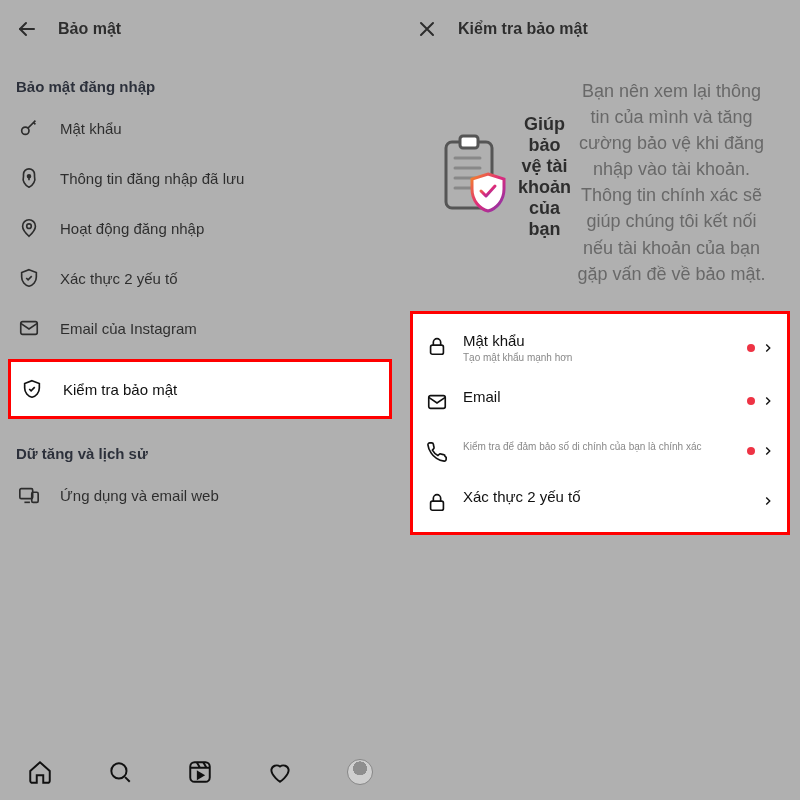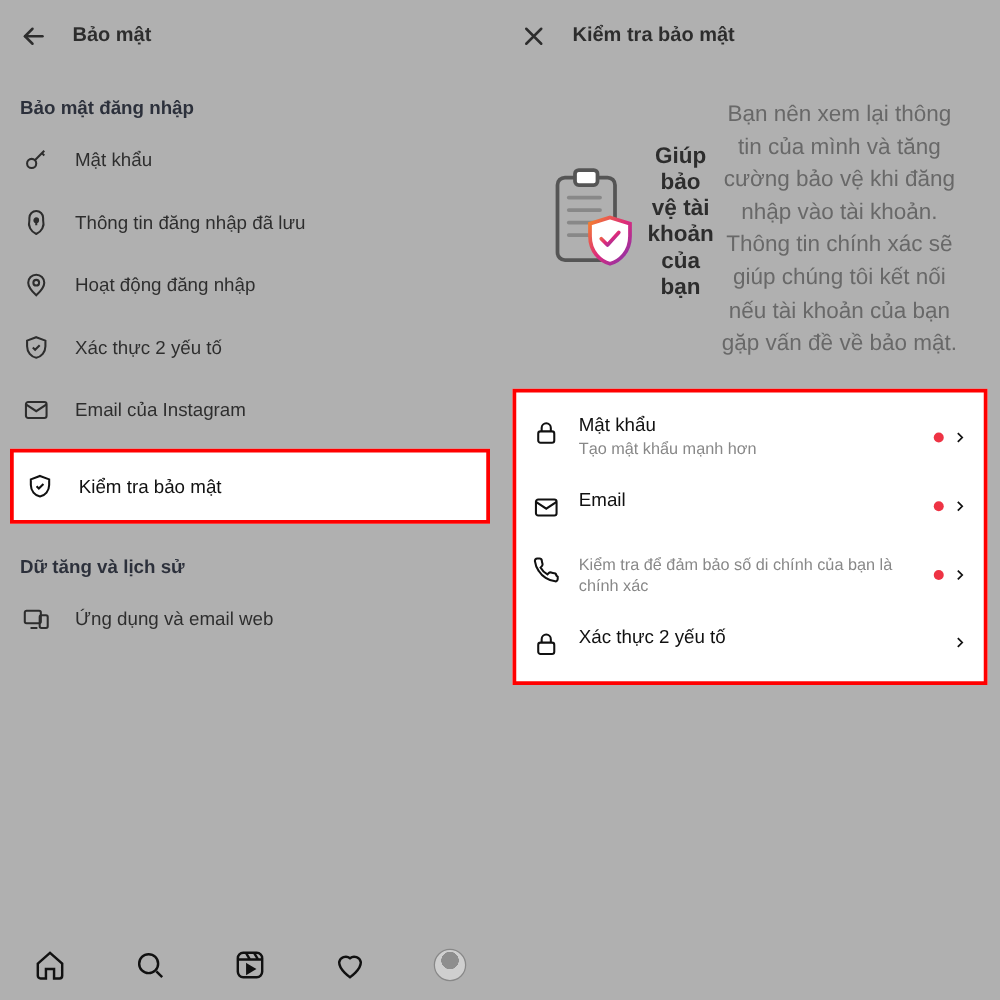--- a/index.html
+++ b/index.html
@@ -32,21 +32,21 @@
   .hero { display:flex; flex-direction:row; align-items:center; padding:20px 28px 10px; text-align:center; }
   .hero-ill { width:90px; height:100px; margin:8px 0 16px; position:relative; }
   .hero h2 { font-size:18px; font-weight:700; color:#111; margin-bottom:10px; }
   .hero p  { font-size:18px; line-height:1.45; color:#7d7d7d; }
 
   .check-list { border:3px solid #ff0000; background:#fff; margin:14px 10px 0; padding:6px 0; position:relative; z-index:5; }
   .citem { display:flex; align-items:flex-start; padding:12px 12px; cursor:pointer; }
   .citem .ico { width:24px; height:24px; flex:0 0 auto; margin-right:14px; margin-top:2px; display:flex; align-items:center; justify-content:center; }
   .citem .txt { flex:1; padding-right:6px; }
   .citem .ttl { font-size:15px; color:#111; }
-  .citem .sub { font-size:13px; color:#888; margin-top:2px; line-height:1.3; }
+  .citem .sub { font-size:10px; color:#888; margin-top:2px; line-height:1.3; }
   .citem .dot { width:8px; height:8px; border-radius:50%; background:#ee3344; margin-right:6px; align-self:center; }
   .citem .chev { align-self:center; }
 
   svg { display:block; }
 </style>
 </head>
 <body>
 
 <div class="screens">
 

